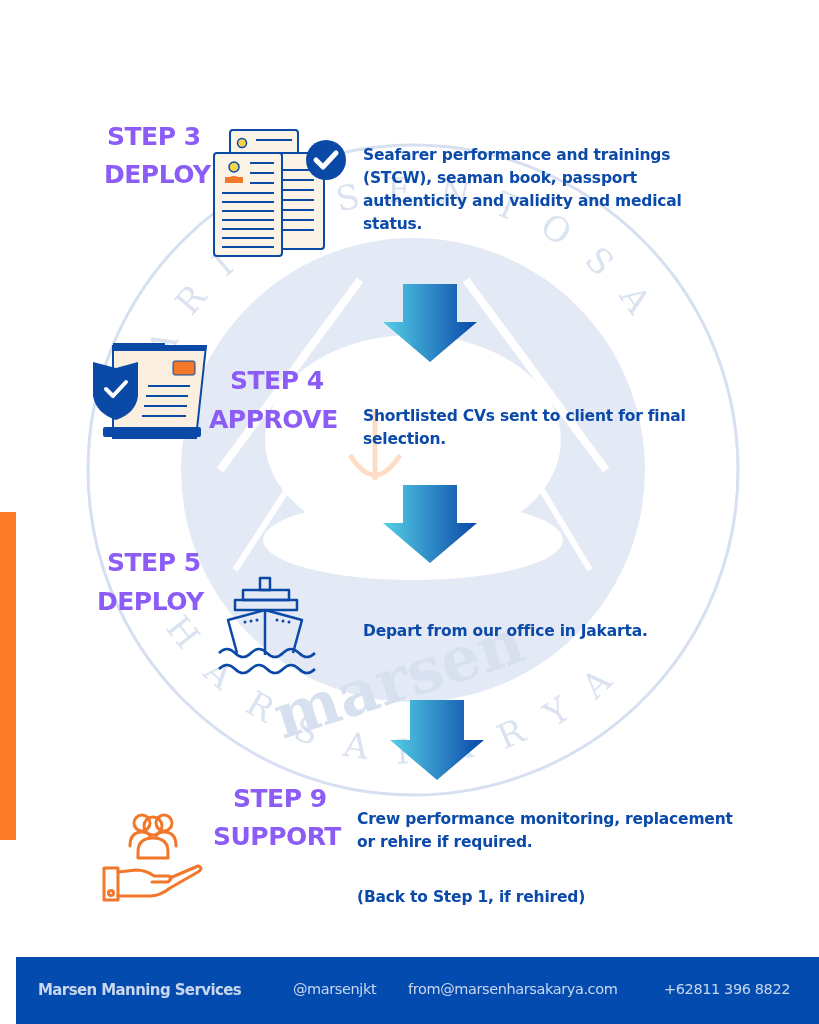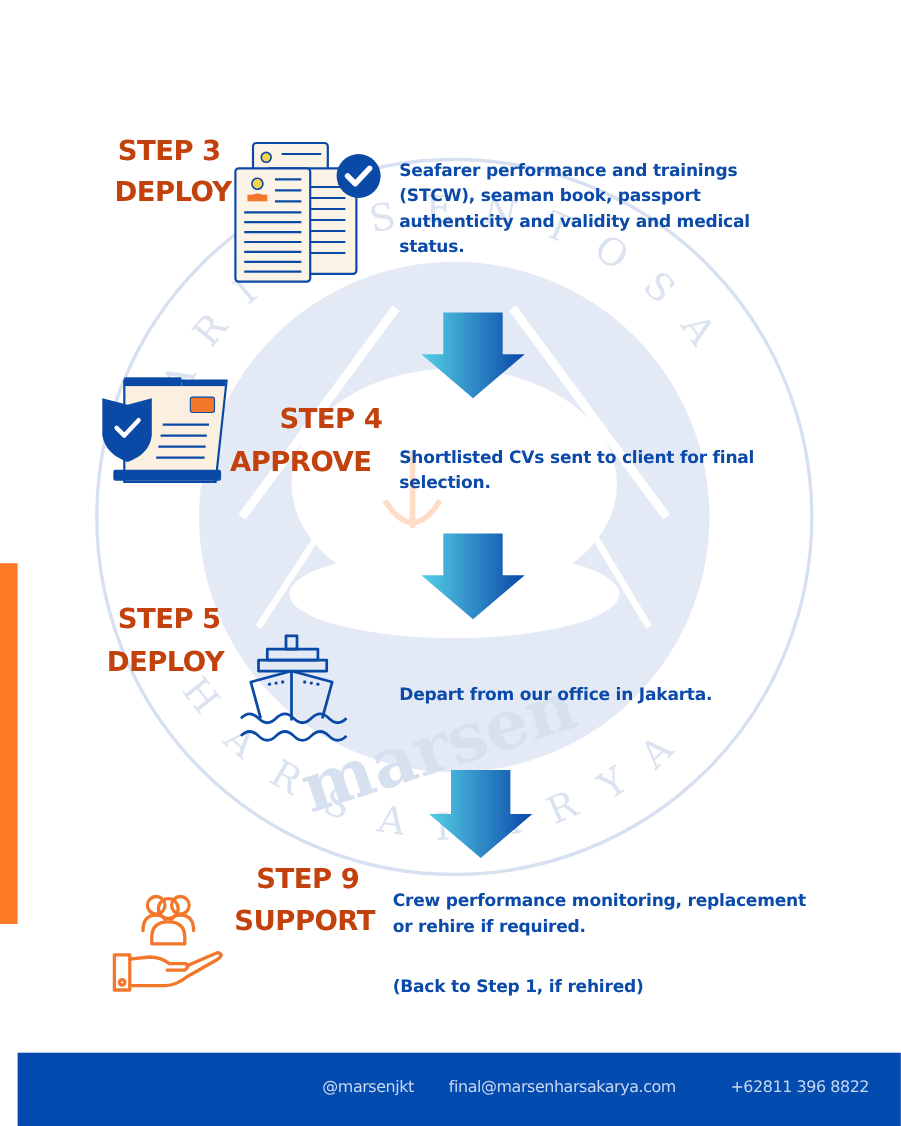--- a/index.html
+++ b/index.html
@@ -4,21 +4,21 @@
 <style>
   html, body { margin: 0; padding: 0; }
   body {
     width: 819px; height: 1024px; position: relative; overflow: hidden;
     background: #ffffff;
     font-family: "DejaVu Sans", sans-serif;
   }
   .abs { position: absolute; }
   .watermark { left: 0; top: 0; width: 819px; height: 1024px; pointer-events: none; }
   .step-title {
-    position: absolute; color: #c2410c; font-weight: bold;
+    position: absolute; color: #8b5cf6; font-weight: bold;
     font-family: "DejaVu Sans", sans-serif; font-size: 25px; line-height: 34px;
     letter-spacing: -0.5px; white-space: nowrap;
   }
   .desc {
     position: absolute; color: #0b4aa8; font-weight: bold;
     font-family: "DejaVu Sans", sans-serif; font-size: 15.5px; line-height: 23px;
     letter-spacing: -0.2px;
   }
   .orange-bar { left: 0; top: 512px; width: 16px; height: 328px; background: #fd7b26; }
   .footer {
@@ -117,21 +117,21 @@
     <g stroke="#0a4aa6" stroke-width="2">
       <line x1="60" y1="48" x2="102" y2="48"></line>
         <line x1="58" y1="58" x2="100" y2="58"></line>
       <line x1="56" y1="68" x2="99" y2="68"></line>
         <line x1="54" y1="78" x2="98" y2="78"></line>
     </g>
     <rect x="15" y="89" width="98" height="10" rx="2" fill="#0a4aa6"></rect>
     <path d="M 28 30 L 50 24 L 50 58 Q 48 75 28 82 Q 8 75 5 58 L 5 24 Z" fill="#0a4aa6"></path>
     <path d="M 18 51 L 25 58 L 38 44" fill="none" stroke="#ffffff" stroke-width="4" stroke-linecap="round" stroke-linejoin="round"></path>
   </svg>
-  <div class="step-title" style="left:230px; top:364px;margin-left:24px;">STEP 4</div>
+  <div class="step-title" style="left:230px; top:364px;">STEP 4</div>
   <div class="step-title" style="left:209px; top:403px;">APPROVE</div>
   <div class="desc" style="left:363px; top:405px; width:370px;">Shortlisted CVs sent to client for final selection.</div>
 </div>
 
 <svg class="abs" style="left:380px; top:483px;" width="100" height="82" viewBox="0 0 100 82">
   <polygon points="23,2 77,2 77,40 97,40 50,80 3,40 23,40" fill="url(#arrowGrad)"></polygon>
 </svg>
 
 <div>
   <div class="step-title" style="left:107px; top:546px;">STEP 5</div>
@@ -178,16 +178,17 @@
       <circle cx="13" cy="83" r="2.5"></circle>
       <path d="M 20 62 L 38 60 Q 48 60 56 66 L 70 66 Q 76 67 70 72 L 54 72"></path>
       <path d="M 20 86 L 52 86 Q 62 86 72 78 L 100 62 Q 106 58 100 56 L 72 68"></path>
     </g>
   </svg>
   <div class="desc" style="left:357px; top:808px; width:380px;">Crew performance monitoring, replacement or rehire if required.</div>
   <div class="desc" style="left:357px; top:886px; width:380px;">(Back to Step 1, if rehired)</div>
 </div>
 
 <div class="abs footer">
+  <span class="brand">Marsen Manning Services</span>
   <span style="left:277px;">@marsenjkt</span>
-  <span style="left:392px;">final@marsenharsakarya.com</span>
+  <span style="left:392px;">from@marsenharsakarya.com</span>
   <span style="left:648px;">+62811 396 8822</span>
 </div>
 
 </body></html>

